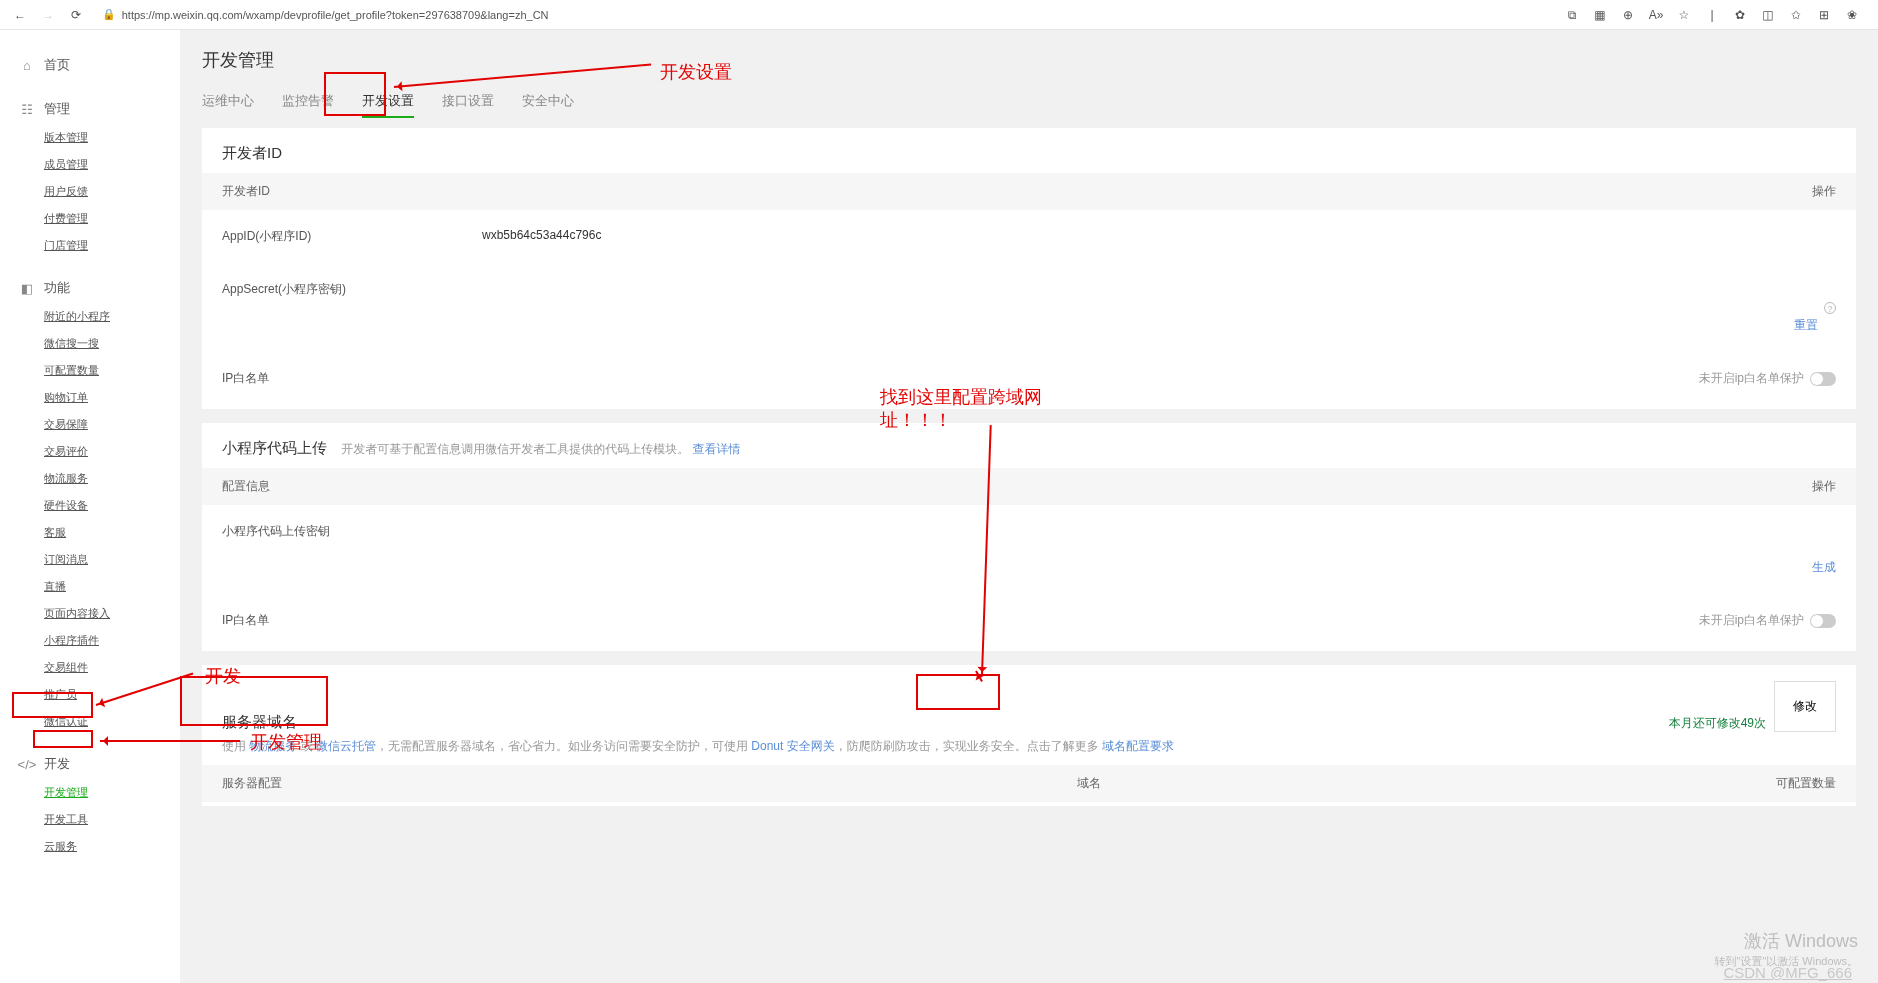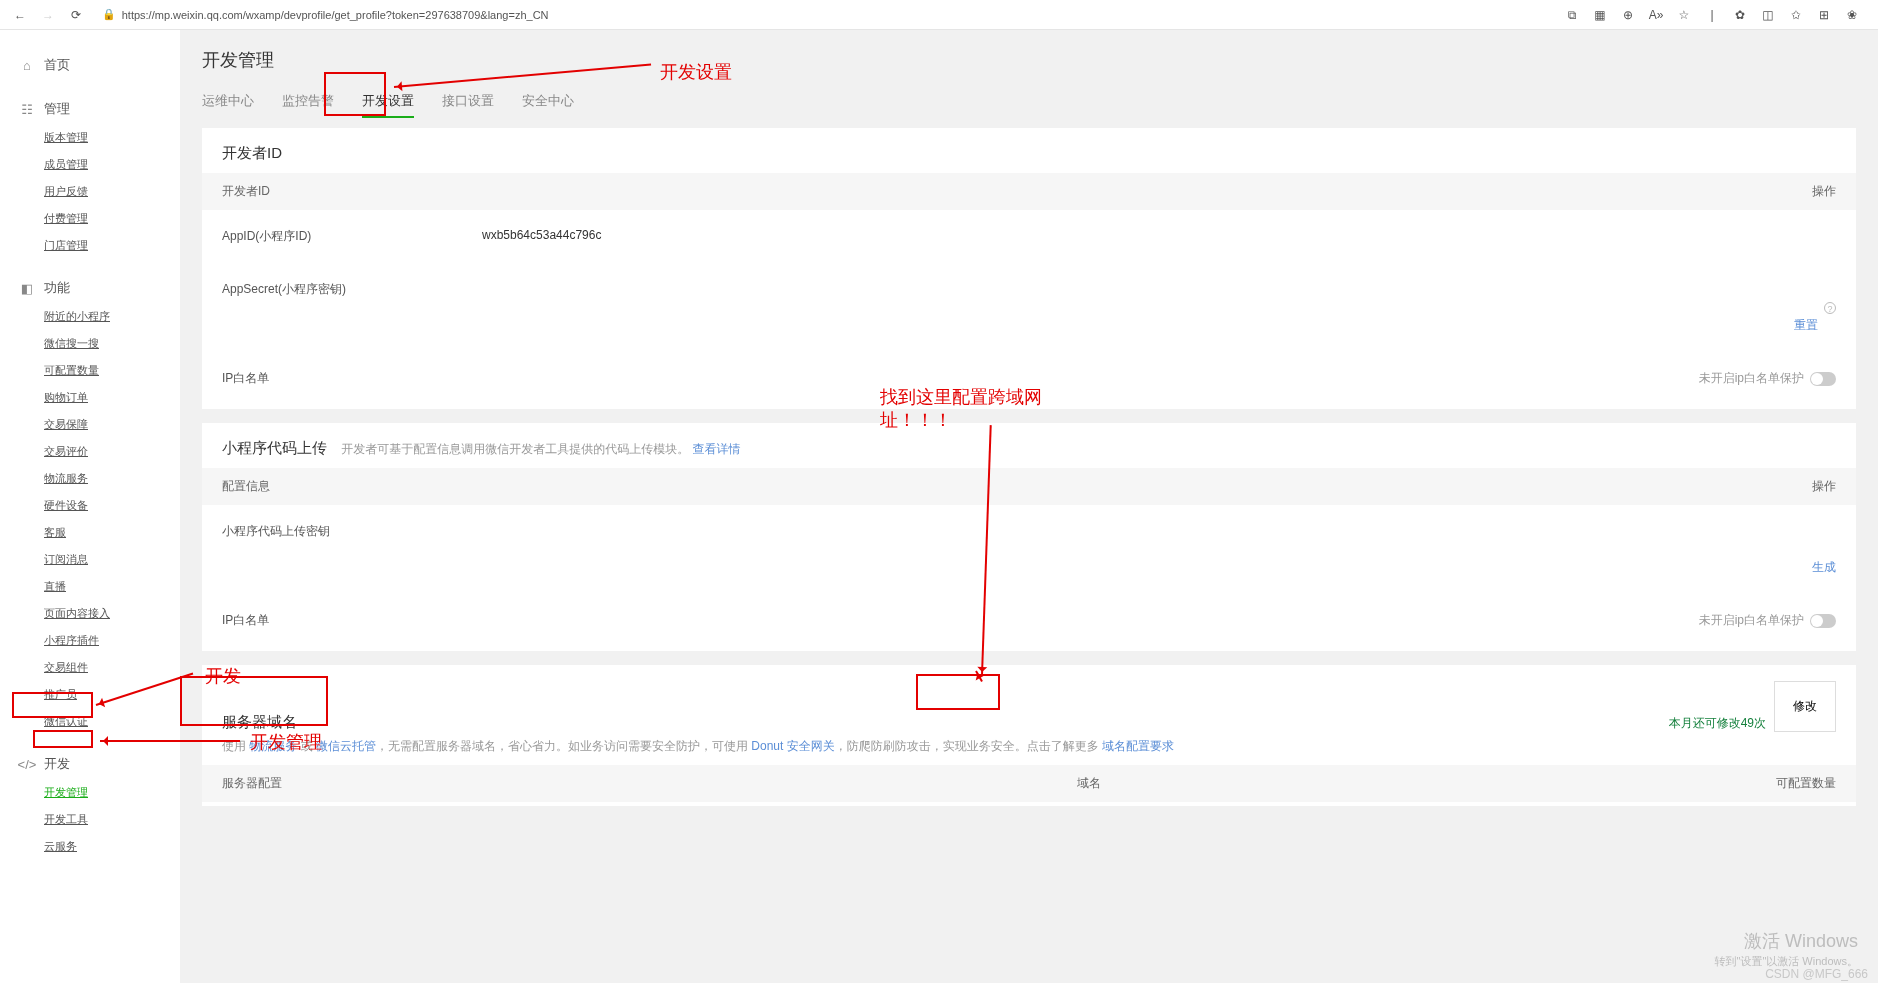--- a/index.html
+++ b/index.html
@@ -57,21 +57,21 @@
 
 
 .anno-box { position:absolute; border:2px solid #e30000; pointer-events:none; }
 .anno-text { position:absolute; color:#e30000; font-size:18px; font-weight:500; pointer-events:none; }
 .arrow-line { position:absolute; background:#e30000; height:2px; transform-origin:left center; pointer-events:none;}
 .arrow-line::after { content:""; position:absolute; left:-2px; top:-4px; border:5px solid transparent; border-right-color:#e30000; }
 
 
 .watermark1 { position:fixed; right:20px; bottom:30px; color:#bdbdbd; font-size:18px; }
 .watermark2 { position:fixed; right:20px; bottom:14px; color:#bdbdbd; font-size:11px; }
-.csdn-mark { position:fixed; right:10px; bottom:2px; color:#c8c8c8; font-size:12px; }
+.csdn-mark { position:fixed; right:26px; bottom:2px; color:#c8c8c8; font-size:15px;text-decoration:underline; }
 </style>
 </head>
 <body>
 
 <div class="browser-bar">
   <div class="nav-btn">←</div>
   <div class="nav-btn" style="opacity:.3">→</div>
   <div class="nav-btn">⟳</div>
   <div class="url-bar">
     <span>🔒</span>

